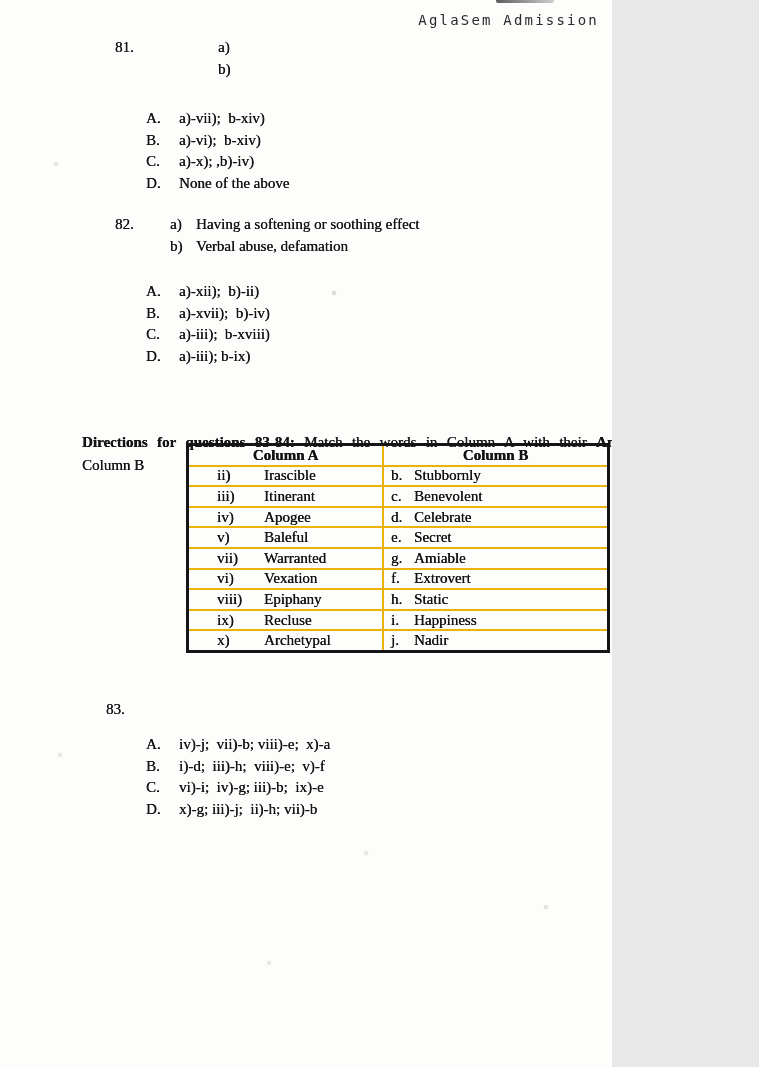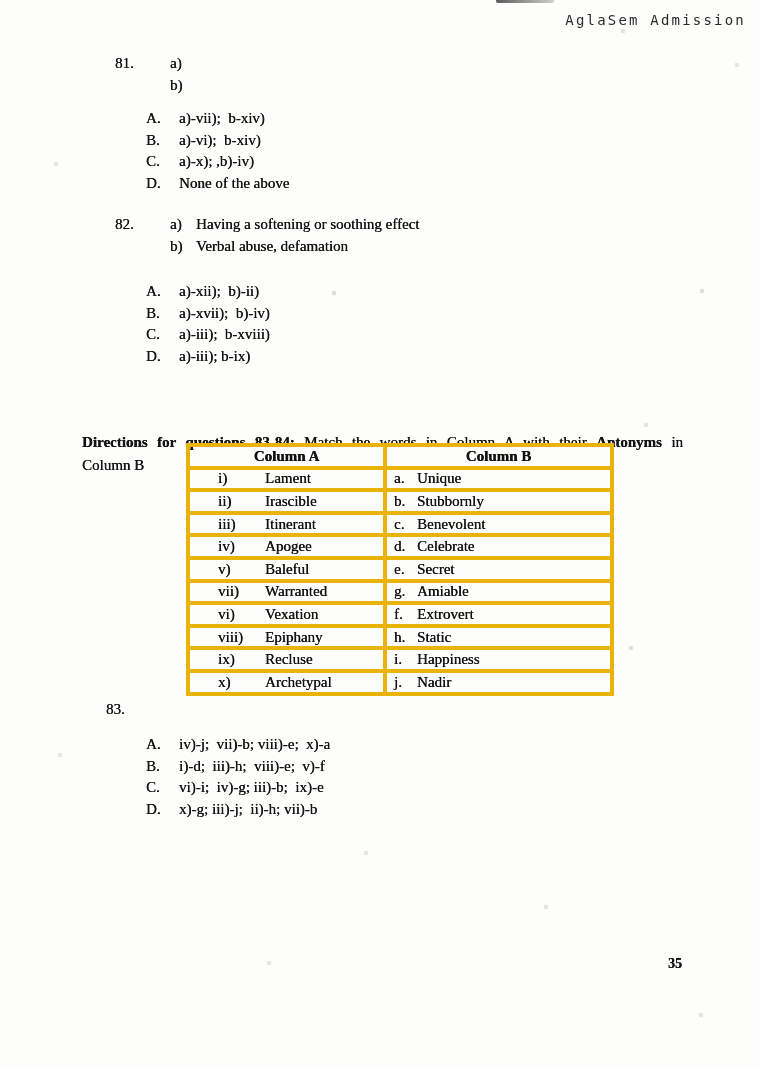--- a/index.html
+++ b/index.html
@@ -1,19 +1,19 @@
 <!DOCTYPE html>
 <html><head>
 <meta charset="utf-8">
 <style>
   html, body { margin: 0; padding: 0; }
   body { background: #e8e8e8; }
   .page {
     position: relative;
-    width: 759px;
+    width: 612px;
     height: 1067px;
     background: #fdfdfc;
     overflow: hidden;
     font-family: "Liberation Serif", serif;
     color: #141414;
     text-shadow: 0.3px 0 0 currentColor;
   }
   
   .top-smudge {
     position: absolute;
@@ -72,21 +72,21 @@
   .bold { font-weight: bold; }
   
   .match-table {
     position: absolute;
     left: 186px; top: 443px;
     border-collapse: collapse;
     font-size: 15px;
     color: #121212;
   }
   .match-table th, .match-table td {
-    border: 4px solid #eab308;
+    border: 2px solid #eab308;
     padding: 0;
     height: 18.6px;
     vertical-align: middle;
   }
   .match-table { border: 3px solid #151515; }
   .match-table th { font-weight: bold; text-align: center; }
   .col-a { width: 193px; }
   .col-b { width: 223px; }
   .t-num { display: inline-block; margin-left: 28px; width: 47px; }
   .t-letter { display: inline-block; margin-left: 7px; width: 23px; }
@@ -102,21 +102,21 @@
 </head>
 <body>
 
 <div class="page">
 
   <div class="top-smudge"></div>
   <div class="specks"></div>
 
   <div class="watermark">AglaSem Admission</div>
 
-  <div class="q-block" style="left:115px; top:52px;">
+  <div class="q-block" style="left:115px; top:36px;gap:48px;">
     <div class="q-num">81.</div>
     <div class="q-parts">
       <div class="part">
         <span class="part-label">a)</span>
       </div>
       <div class="part">
         <span class="part-label">b)</span>
       </div>
     </div>
   </div>
@@ -182,24 +182,20 @@
 
   <table class="match-table">
     <thead>
       <tr>
         <th class="col-a">Column A</th>
         <th class="col-b">Column B</th>
       </tr>
     </thead>
     <tbody>
       <tr>
-        <td><span class="t-num">i)</span><span class="t-word">Lament</span></td>
-        <td><span class="t-letter">a.</span><span class="t-word">Unique</span></td>
-      </tr>
-      <tr>
         <td><span class="t-num">ii)</span><span class="t-word">Irascible</span></td>
         <td><span class="t-letter">b.</span><span class="t-word">Stubbornly</span></td>
       </tr>
       <tr>
         <td><span class="t-num">iii)</span><span class="t-word">Itinerant</span></td>
         <td><span class="t-letter">c.</span><span class="t-word">Benevolent</span></td>
       </tr>
       <tr>
         <td><span class="t-num">iv)</span><span class="t-word">Apogee</span></td>
         <td><span class="t-letter">d.</span><span class="t-word">Celebrate</span></td>

